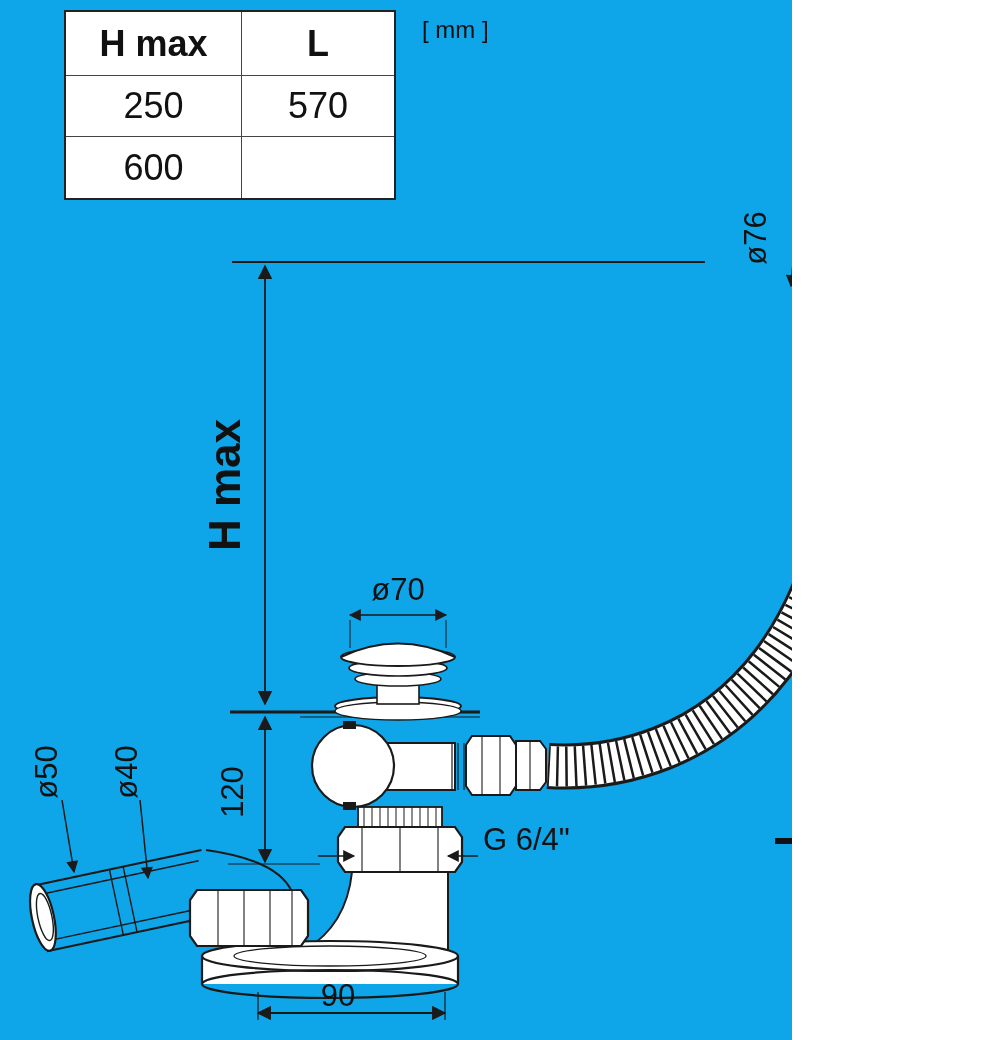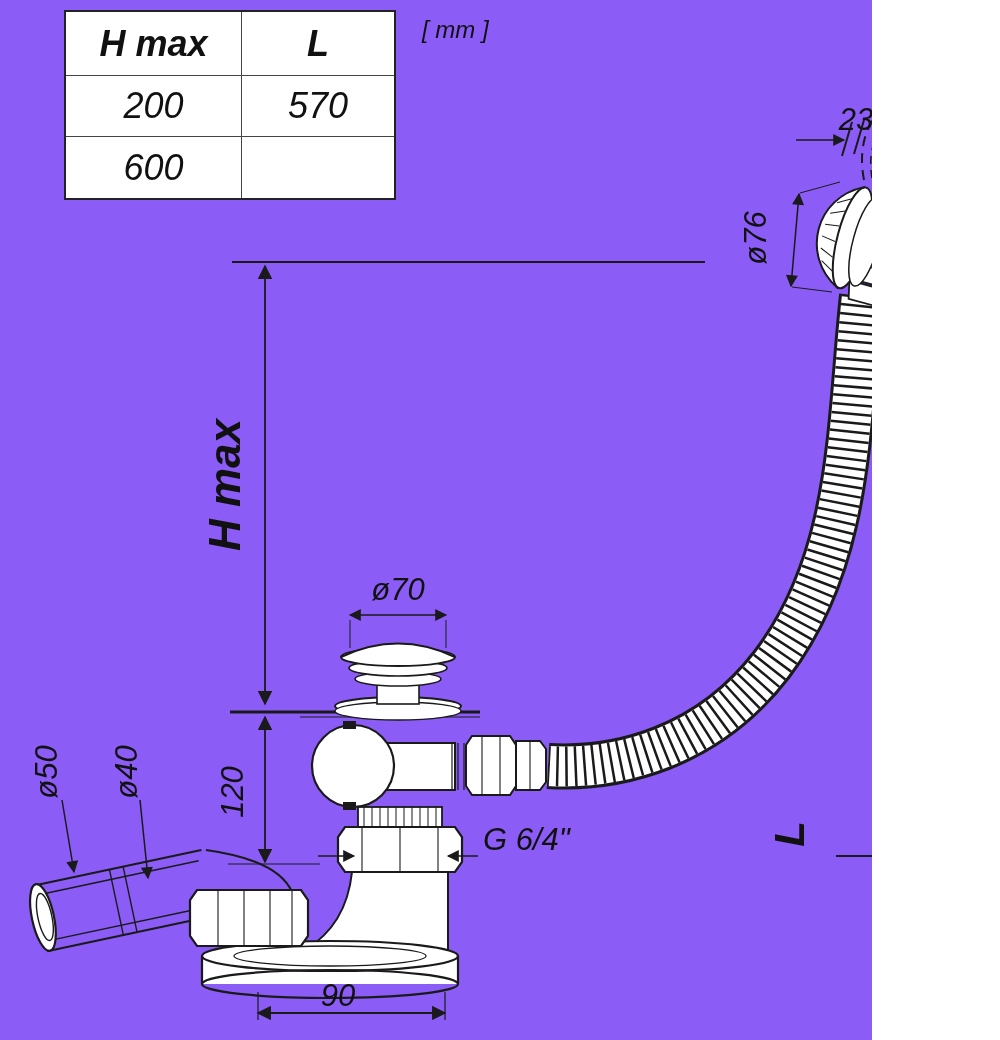--- a/index.html
+++ b/index.html
@@ -1,17 +1,17 @@
 <!DOCTYPE html>
 <html><head>
 <meta charset="utf-8">
 <style>
   html,body{margin:0;padding:0;background:#ffffff;}
-  .page{position:relative;width:872px;height:1040px;background:#8b5cf6;overflow:hidden;
-        font-family:"Liberation Sans",sans-serif;color:#111;font-style:italic;}
+  .page{position:relative;width:792px;height:1040px;background:#0ea5e9;overflow:hidden;
+        font-family:"Liberation Sans",sans-serif;color:#111;}
   
   .dim-table{position:absolute;left:64px;top:10px;border:2px solid #222;
              display:grid;grid-template-columns:176px 152px;grid-template-rows:64px 61px 61px;
              background:#fff;}
   .dim-table .cell{display:flex;align-items:center;justify-content:center;
                    font-size:36px;border-right:1.5px solid #444;border-bottom:1.5px solid #444;}
   .dim-table .cell:nth-child(2n){border-right:none;}
   .dim-table .cell.last-row{border-bottom:none;}
   .dim-table .head{font-weight:bold;}
   .units{position:absolute;left:422px;top:16px;font-size:24px;}
@@ -23,21 +23,21 @@
   .ln{stroke:#1a1a1a;fill:none;}
 </style>
 </head>
 <body>
 
 <div class="page">
 
   <div class="dim-table">
     <div class="cell head">H max</div>
     <div class="cell head">L</div>
-    <div class="cell">200</div>
+    <div class="cell">250</div>
     <div class="cell">570</div>
     <div class="cell last-row">600</div>
   </div>
   <div class="units">[ mm ]</div>
 
   <svg width="1000" height="1040" viewBox="0 0 1000 1040">
     <defs>
       <marker id="arr" viewBox="0 0 10 10" refX="9" refY="5" markerWidth="10" markerHeight="8" orient="auto-start-reverse">
           <path d="M0,0 L10,5 L0,10 z" fill="#1a1a1a"></path>
         </marker>

